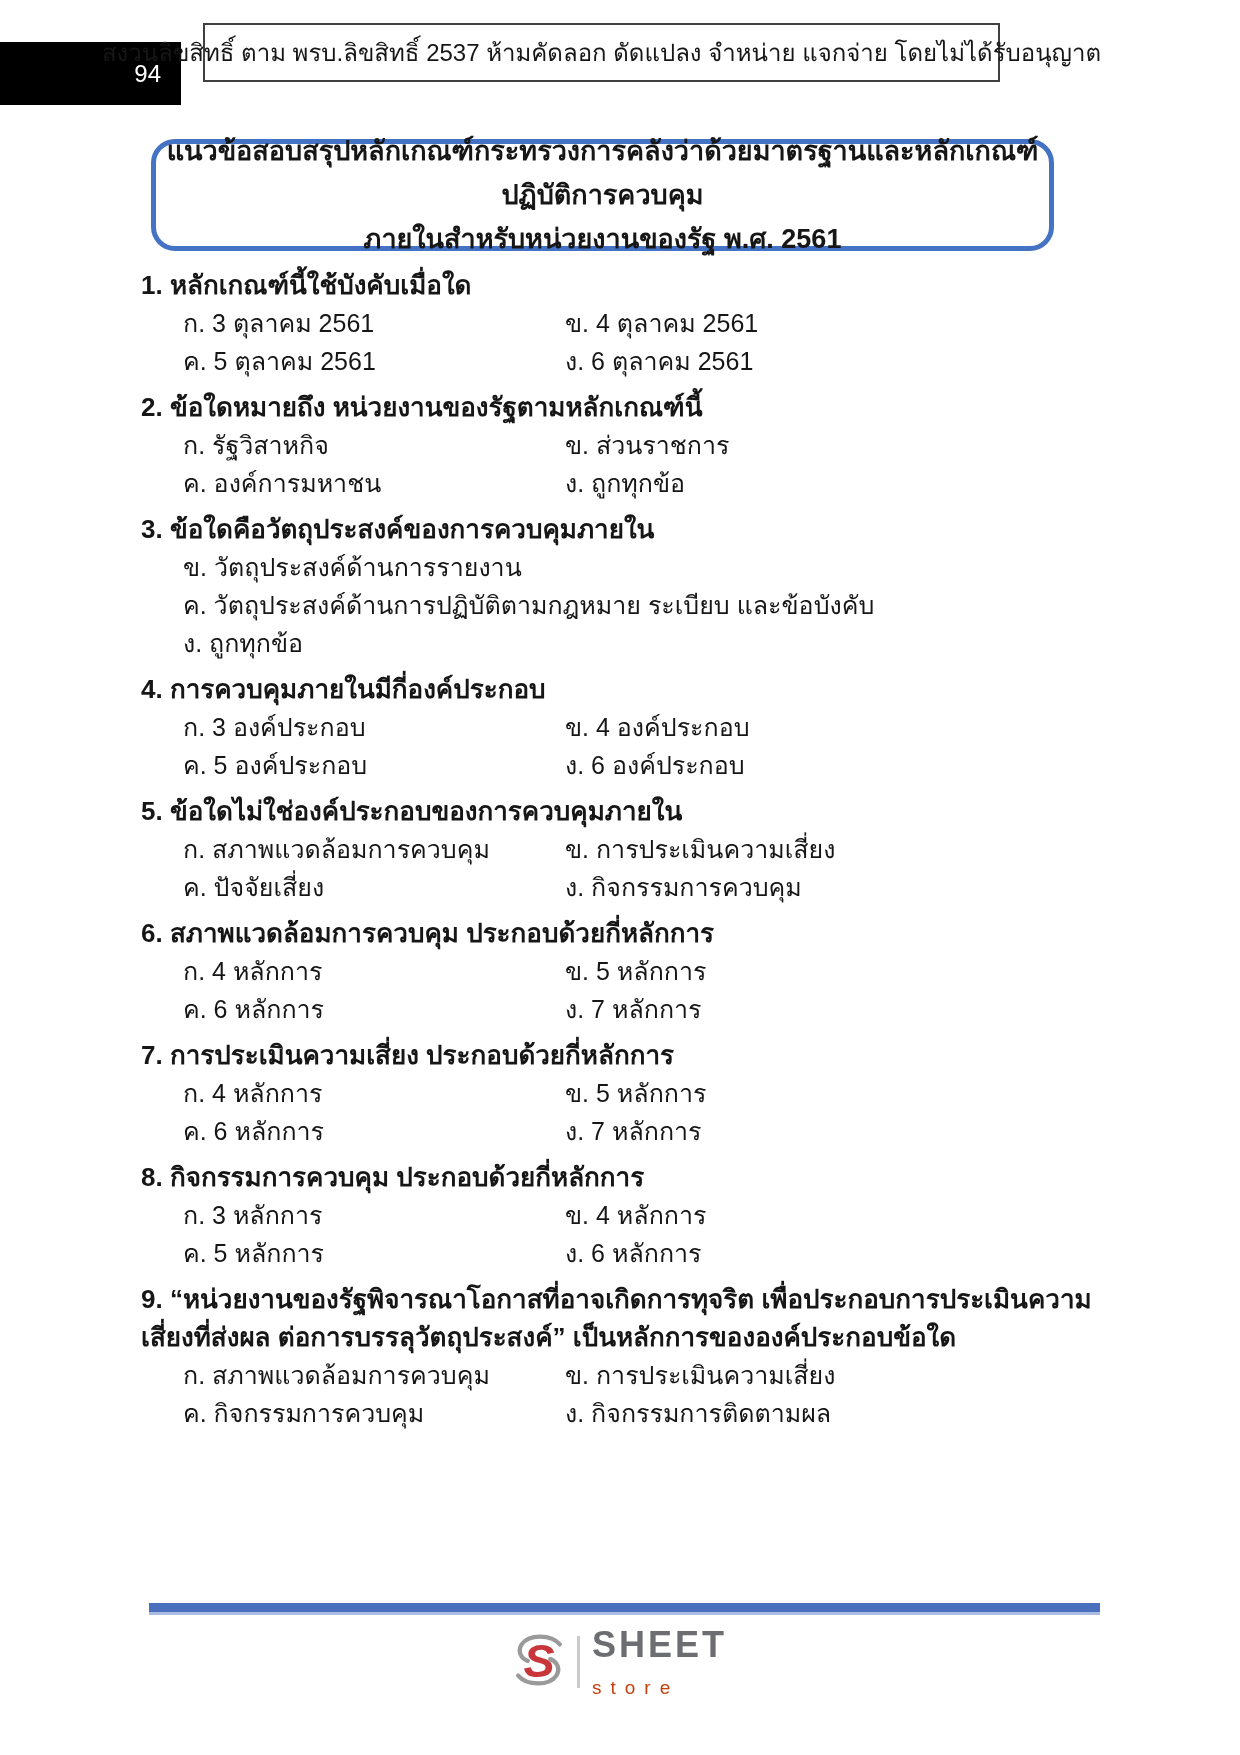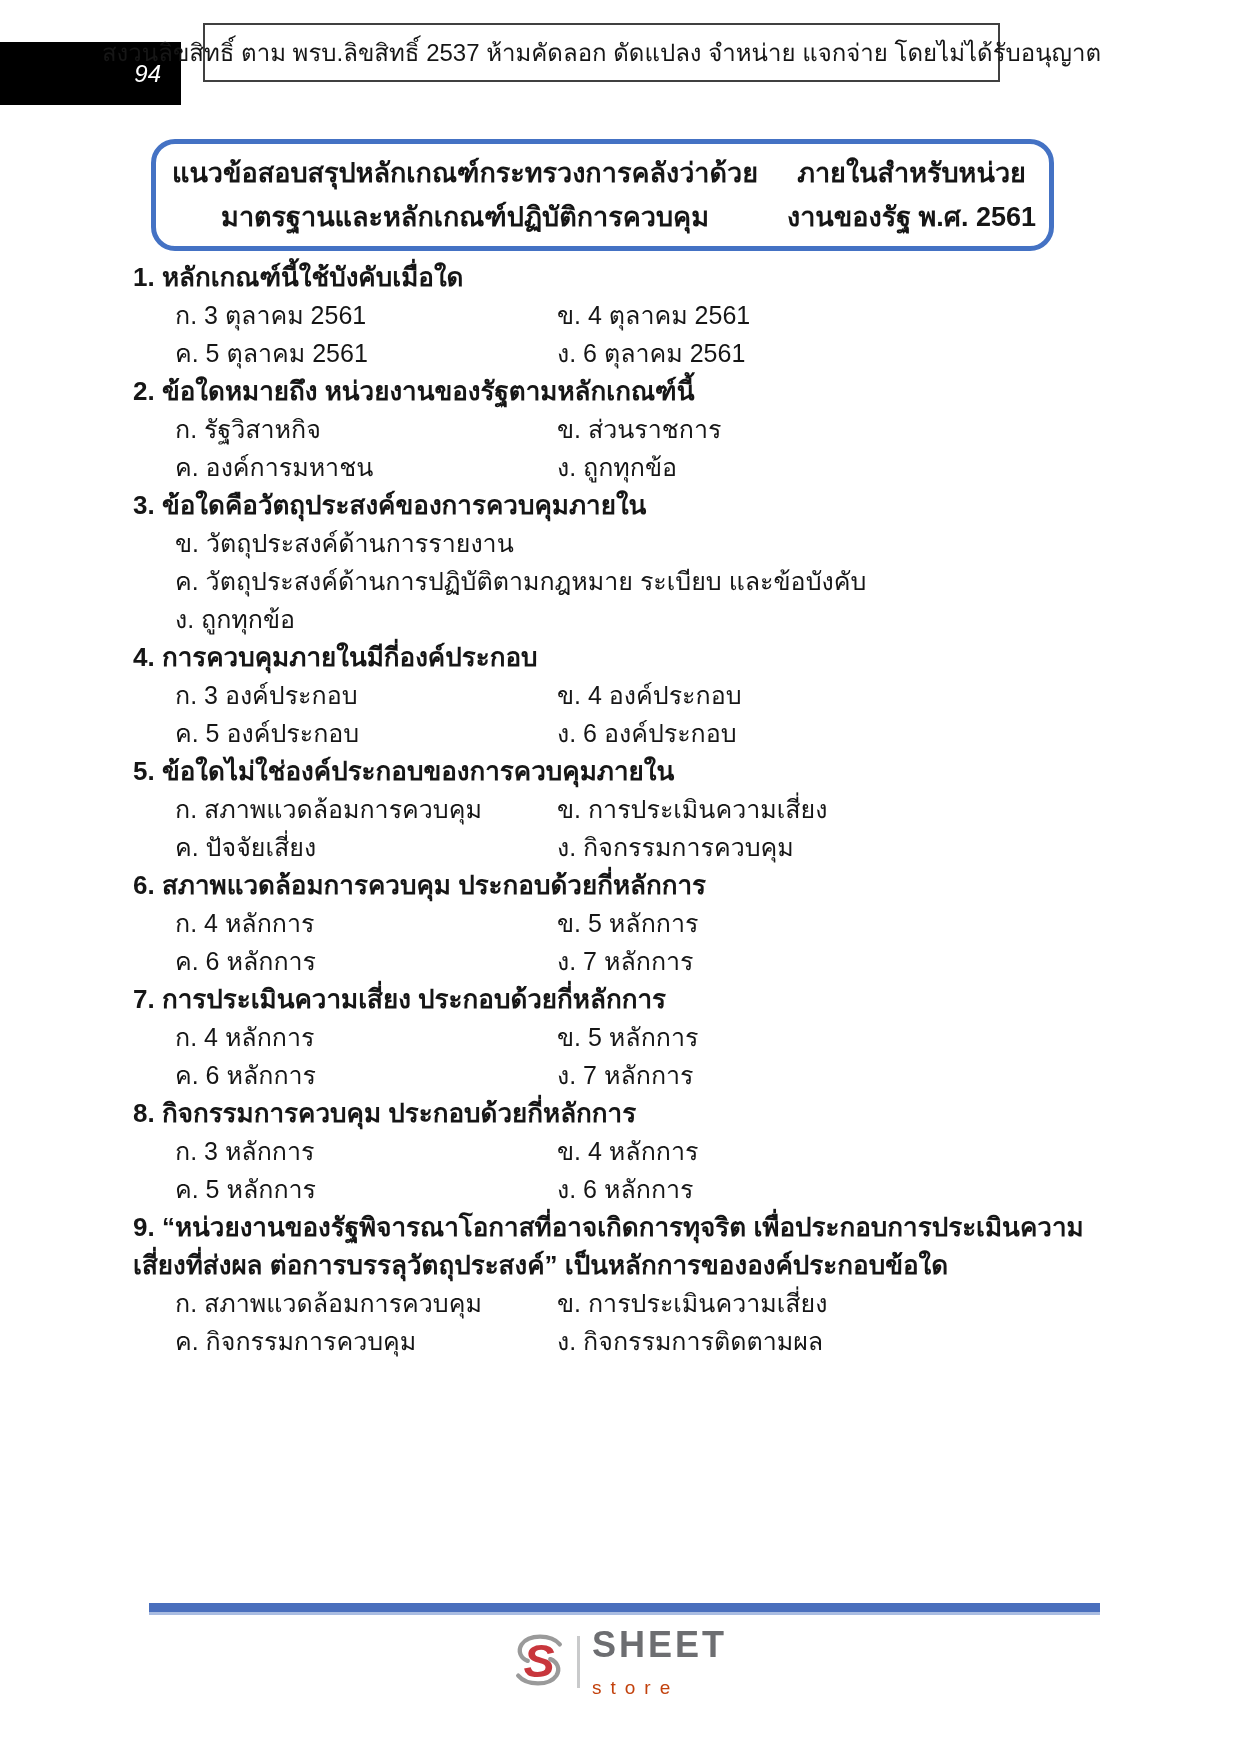--- a/index.html
+++ b/index.html
@@ -10,42 +10,41 @@
     overflow:hidden;
   }
 
   
   .page-num-box {
     position:absolute; left:0; top:42px; width:181px; height:63px;
     background:#000000; color:#ffffff;
     display:flex; align-items:center; justify-content:flex-end;
     padding-right:20px; box-sizing:border-box;
     font-size:24px;
-    font-style:italic;
   }
   .copyright-box {
     position:absolute; left:203px; top:23px; width:797px; height:59px;
     border:2px solid #404040; box-sizing:border-box;
     display:flex; align-items:center; justify-content:center;
     font-size:24px; white-space:nowrap;
   }
 
   
   .title-box {
     position:absolute; left:151px; top:139px; width:903px; height:112px;
     border:5px solid #4472C4; border-radius:24px; box-sizing:border-box;
-    display:flex; flex-direction:row; align-items:center; justify-content:center;
+    display:flex; flex-direction:column; align-items:center; justify-content:center;
     font-weight:bold; font-size:27px; line-height:44px; text-align:center;
   }
 
   
   .questions {
     position:absolute; left:133px; top:258px; width:976px;
   }
-  .question { margin:0; }
+  .question { margin:8px; }
   .qtext { font-weight:bold; font-size:26px; line-height:38px; }
   .options { padding-left:42px; }
   .options.two-col {
     display:grid; grid-template-columns:382px auto;
   }
   .options.one-col { display:block; }
   .option { font-size:25px; line-height:38px; }
 
   
   .footer-line {

